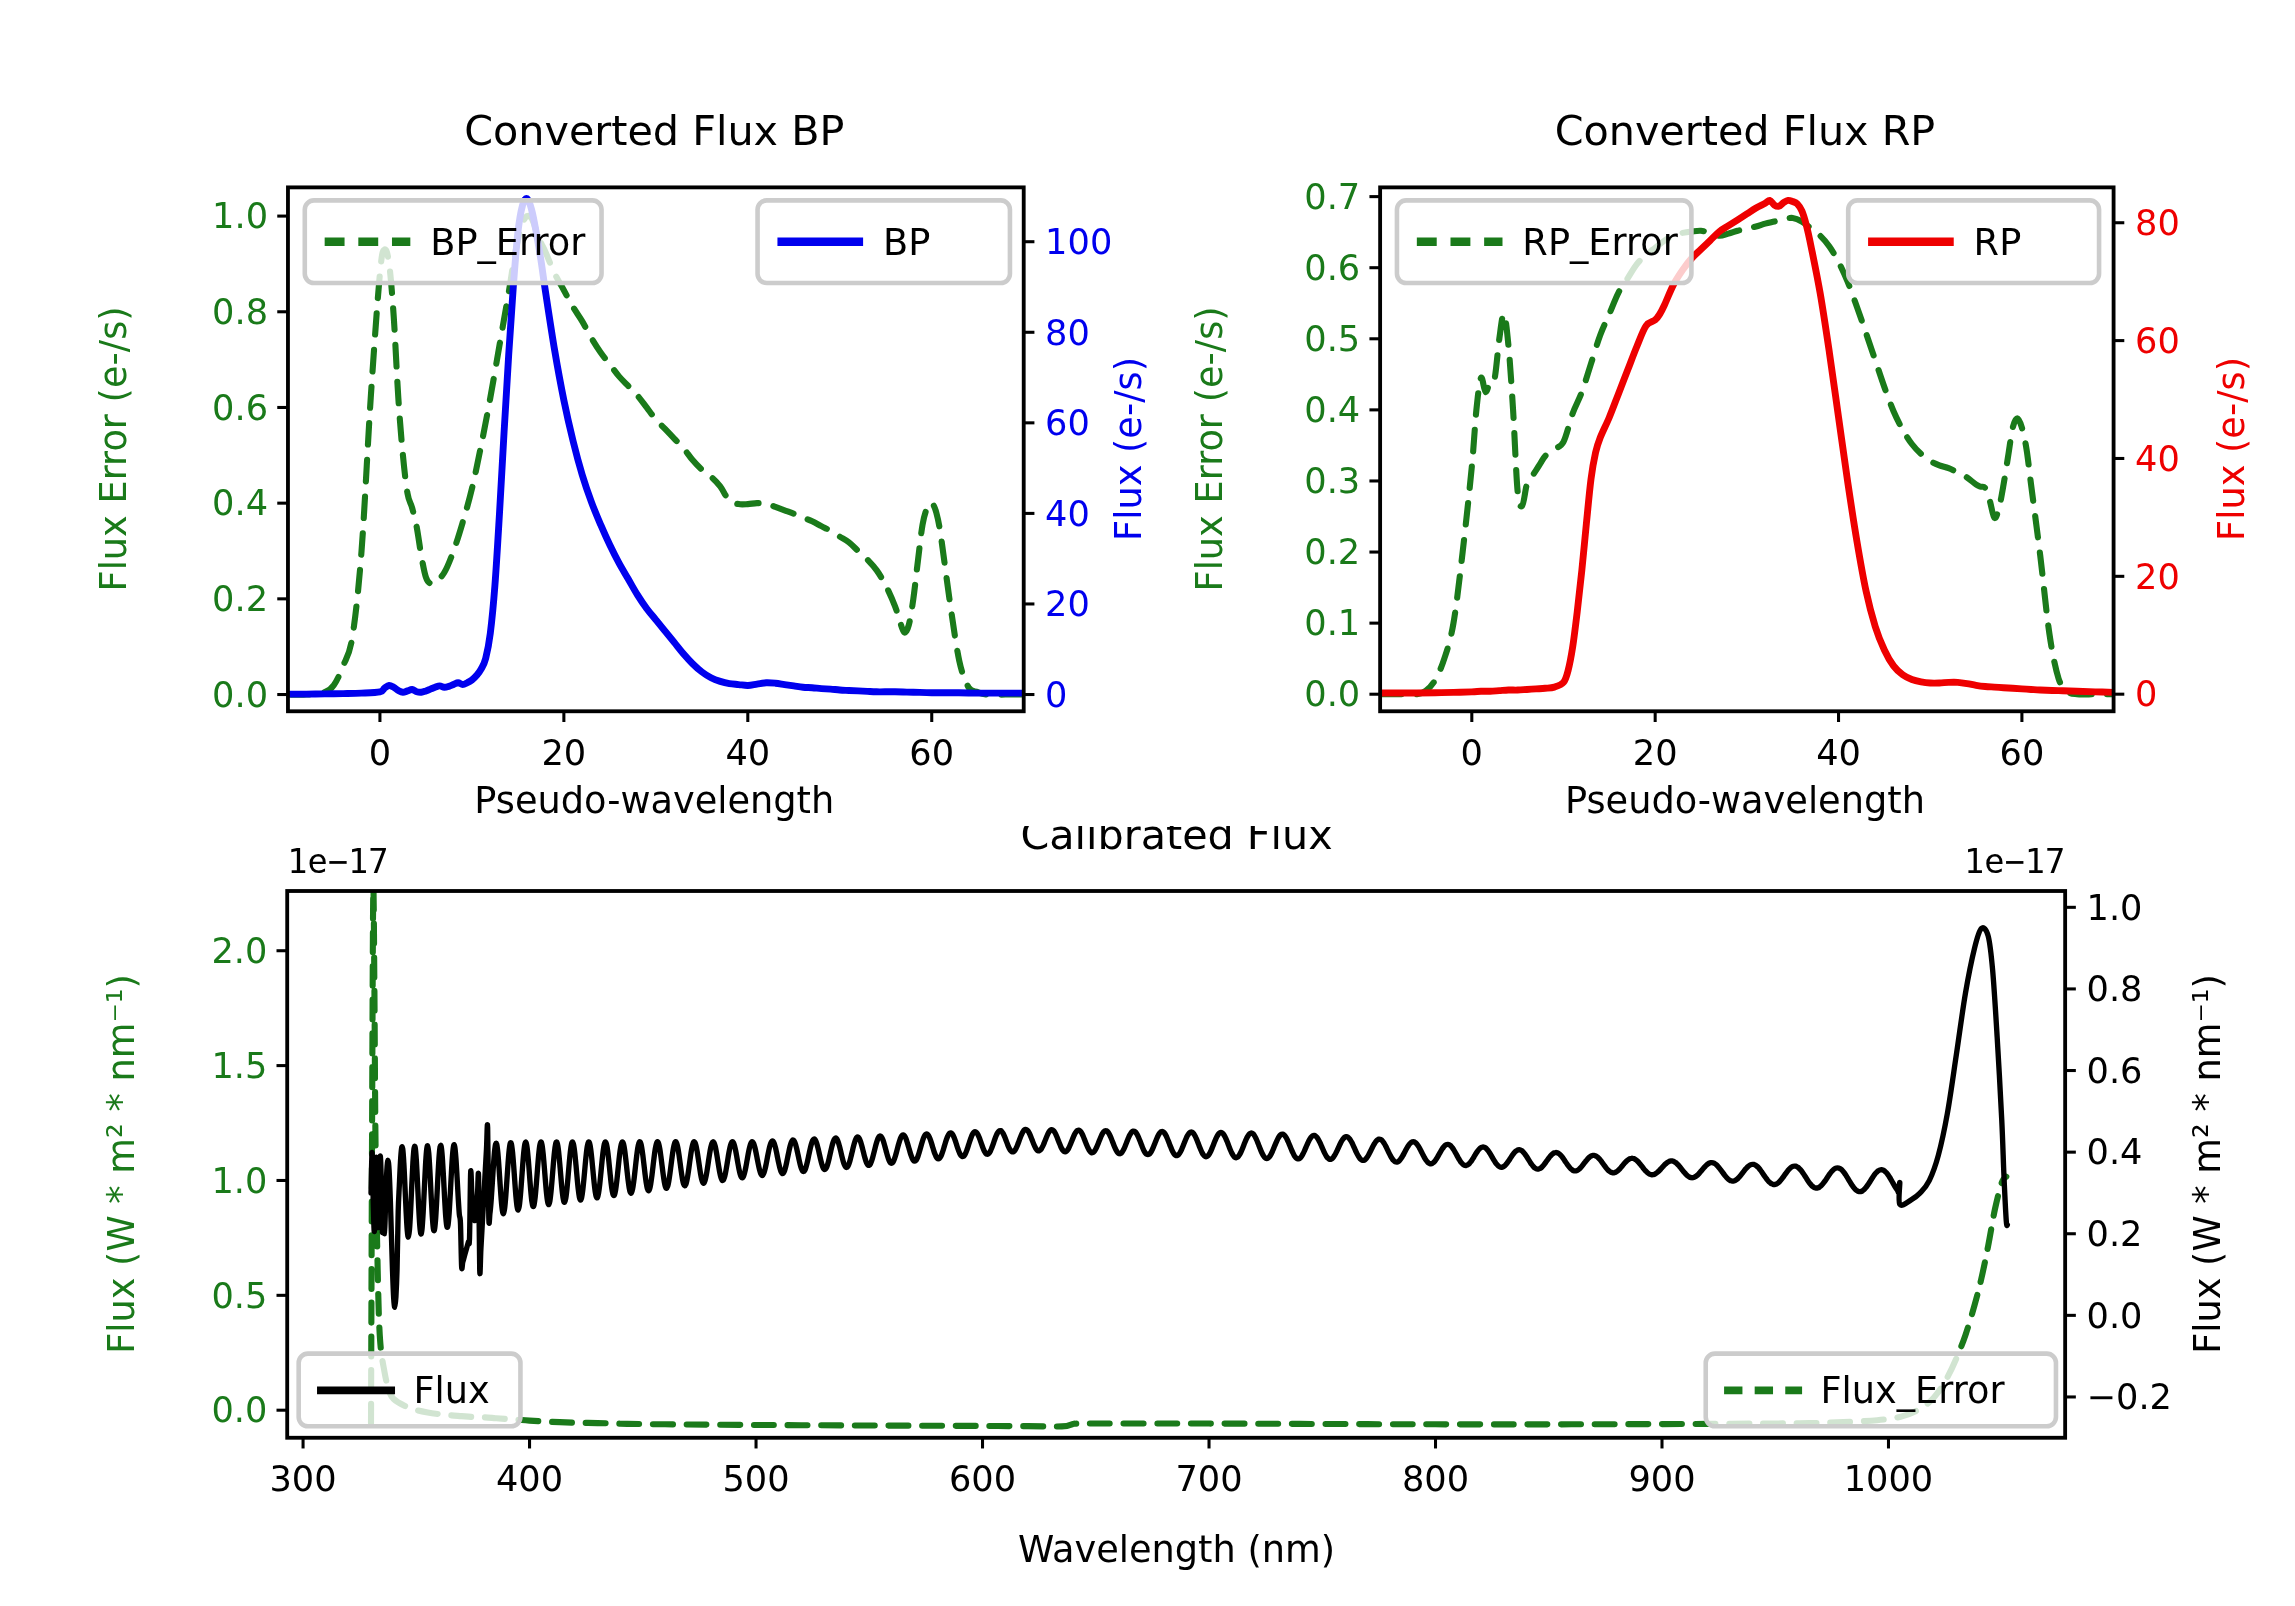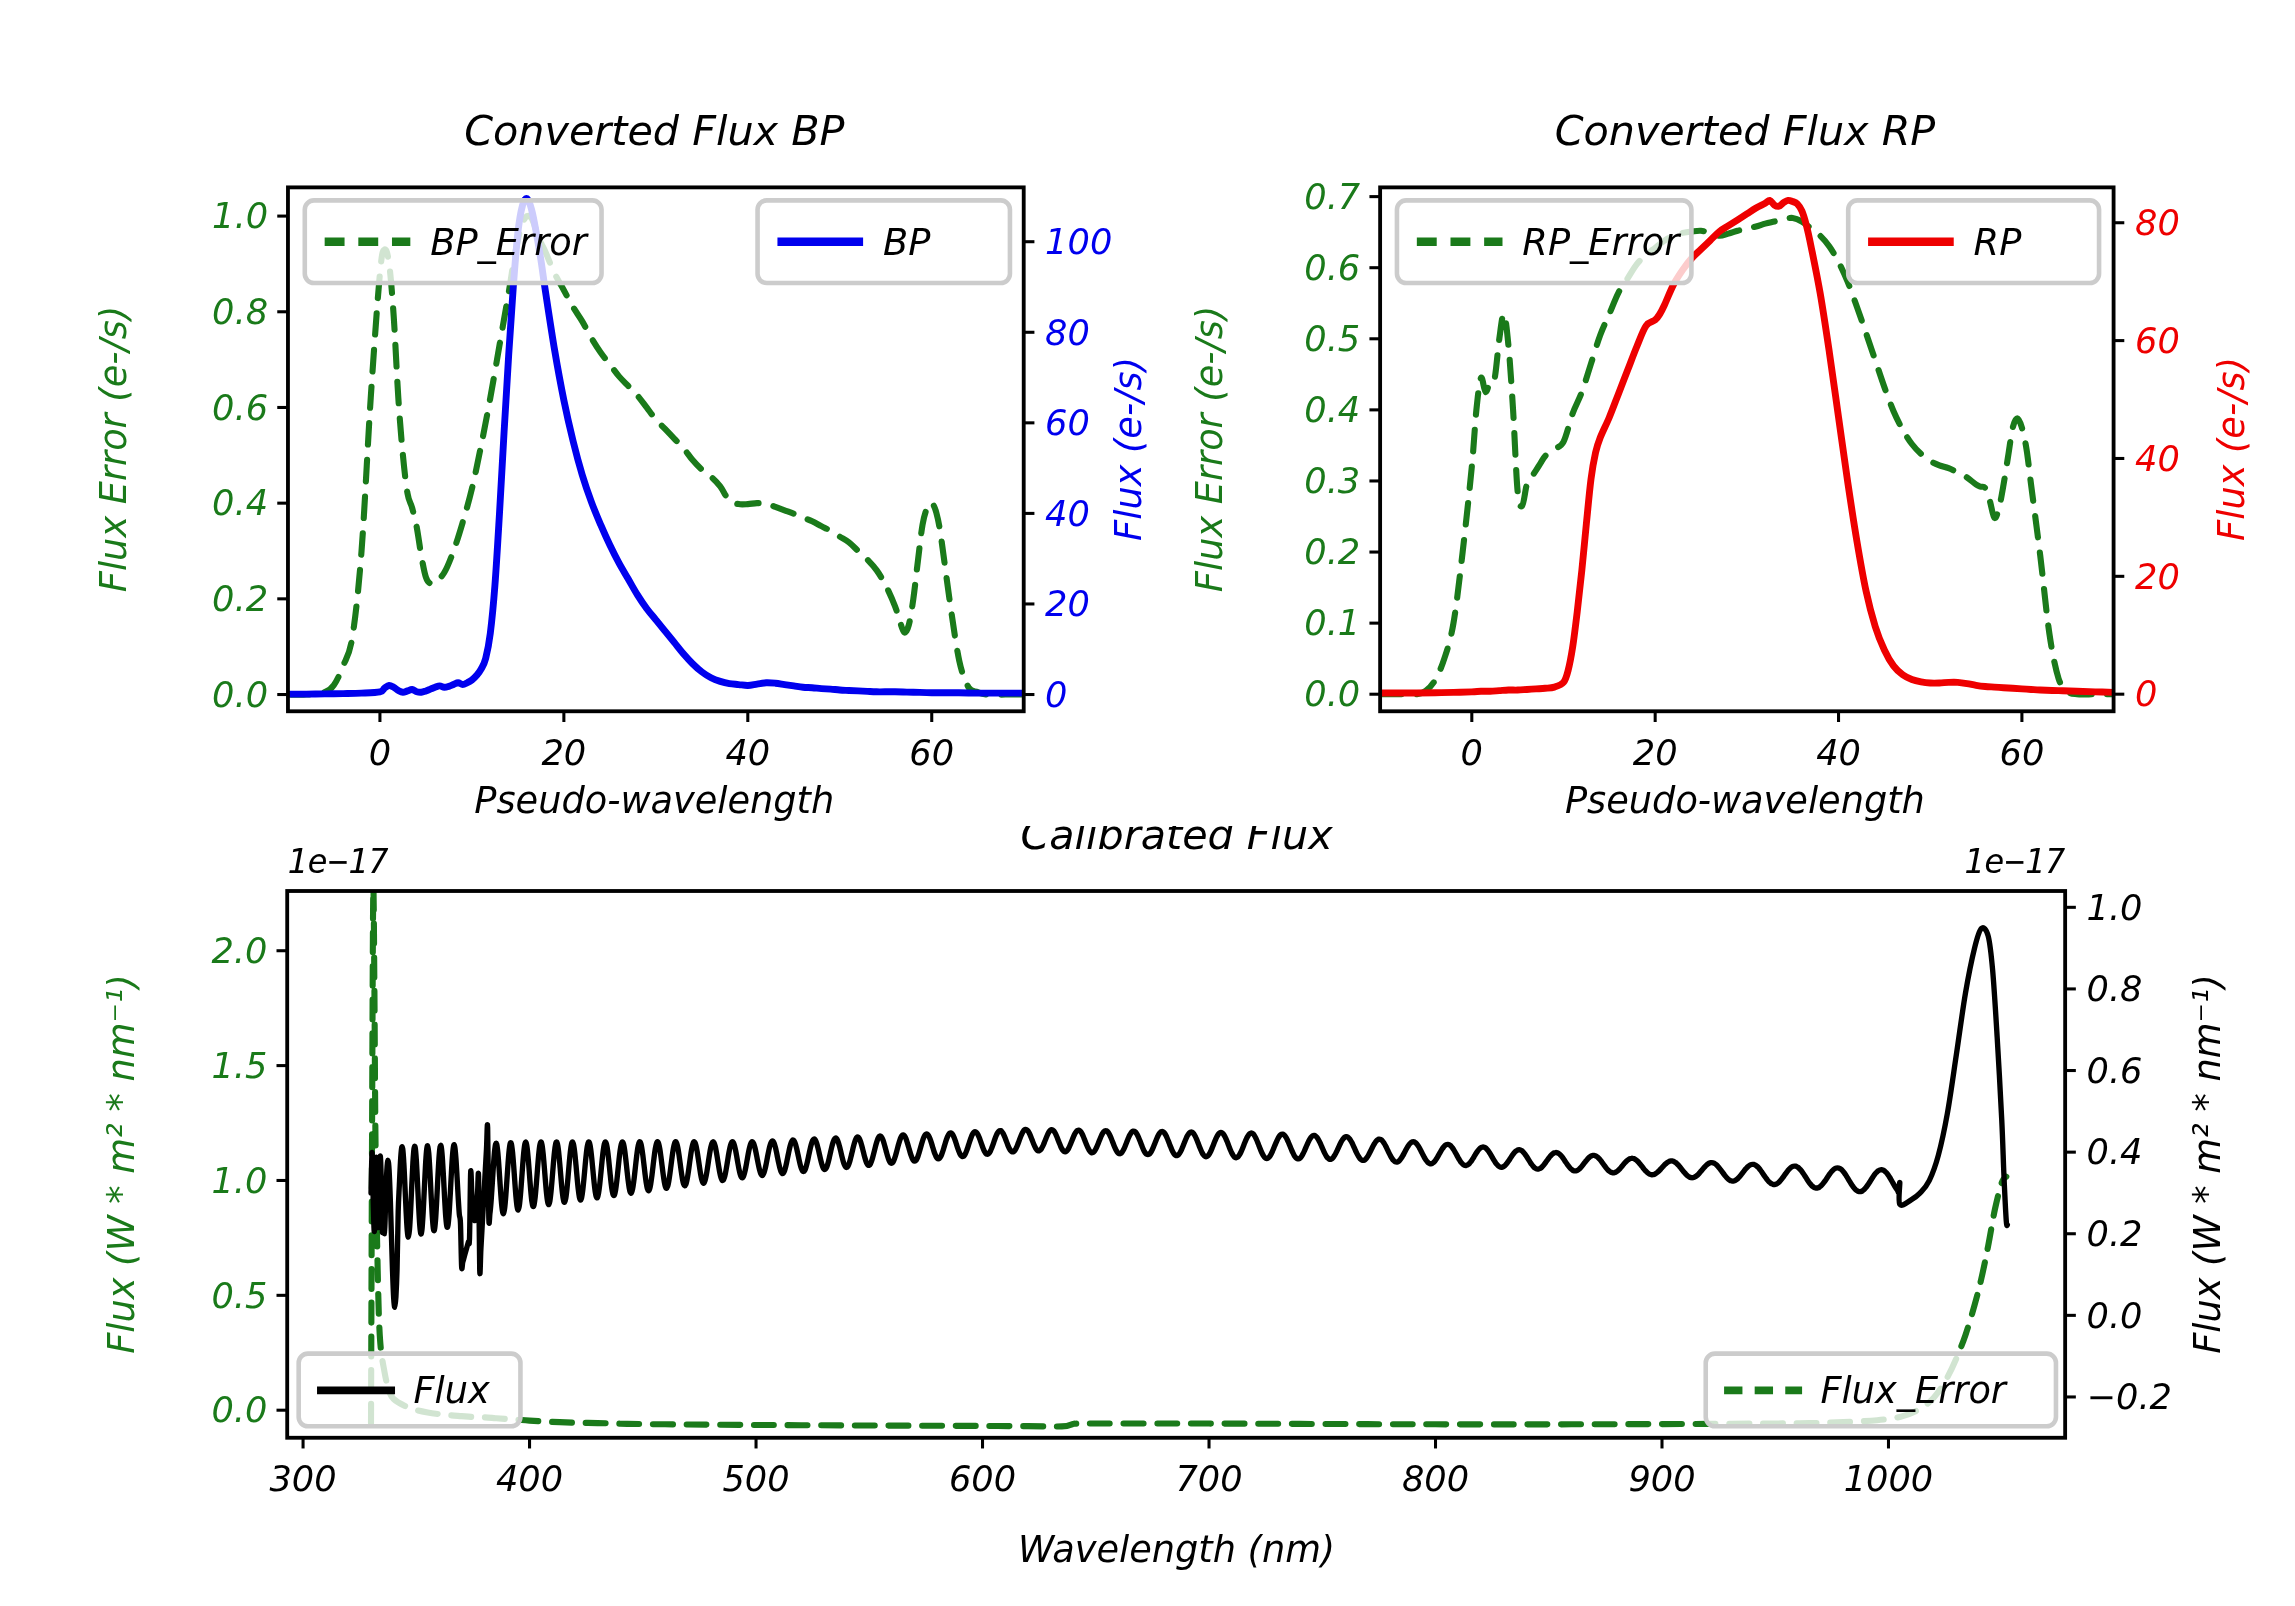--- a/index.html
+++ b/index.html
@@ -2,21 +2,21 @@
 <html style="font-size:12.2px"><head>
 <meta charset="utf-8">
 <style>
   html,body{margin:0;padding:0;}
   body{
     width:2295px;height:1607px;
     background:#ffffff;
     font-family:"DejaVu Sans","Liberation Sans",sans-serif;
     overflow:hidden;
   }
-  #figure{position:relative;width:2061px;height:1607px;font-style:italic;}
+  #figure{position:relative;width:2061px;height:1607px;}
   svg{display:block;}
   .tick-label{font-size:46px;font-family:"DejaVu Sans","Liberation Sans",sans-serif;}
   .axis-title{font-size:48px;font-family:"DejaVu Sans","Liberation Sans",sans-serif;}
   .panel-title{font-size:54px;font-family:"DejaVu Sans","Liberation Sans",sans-serif;fill:#000;}
   .legend-label{font-size:48px;font-family:"DejaVu Sans","Liberation Sans",sans-serif;fill:#000;}
   .offset-text{font-size:44px;font-family:"DejaVu Sans Mono","Liberation Mono",monospace;fill:#000;}
   .spine{fill:none;stroke:#000;stroke-width:5;}
   .tickmark{stroke:#000;stroke-width:4;}
   .legend-box{fill:#ffffff;fill-opacity:0.80;stroke:#cccccc;stroke-width:6;rx:12;ry:12;}
   .series-line{fill:none;stroke-linejoin:round;stroke-linecap:round;}

